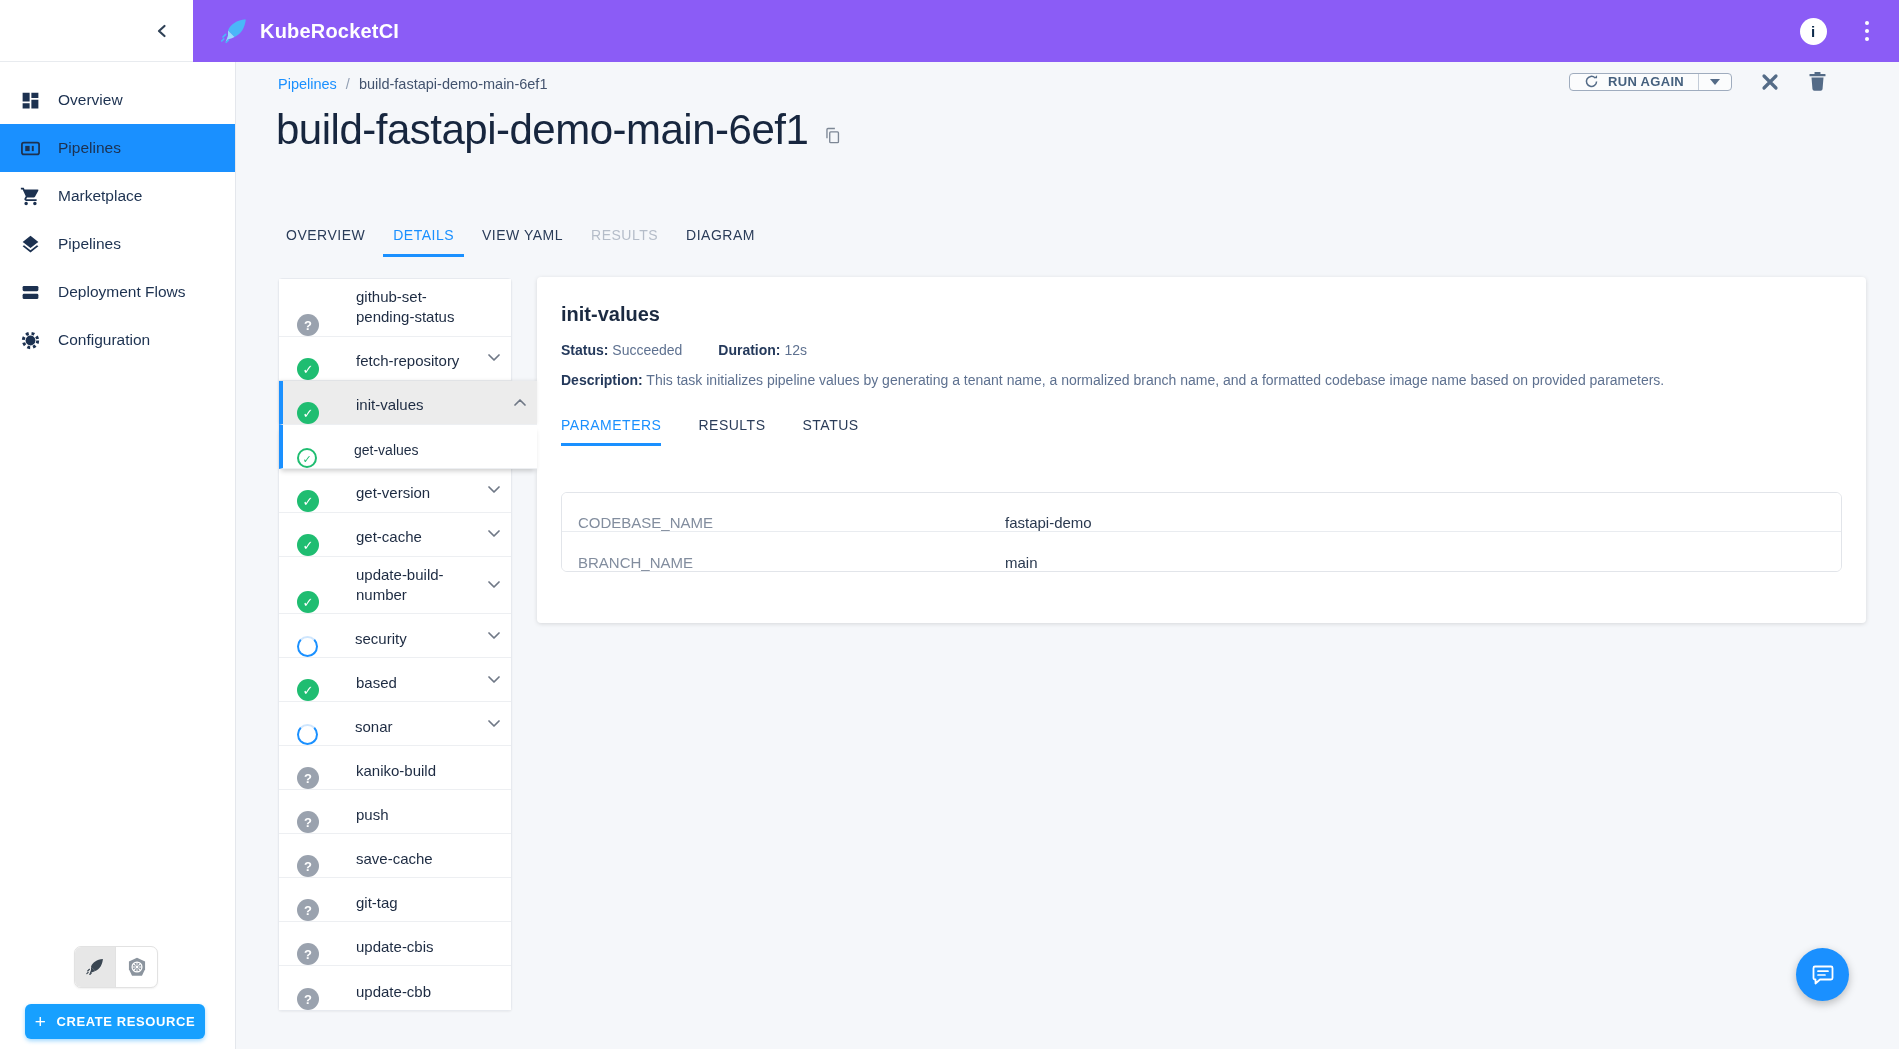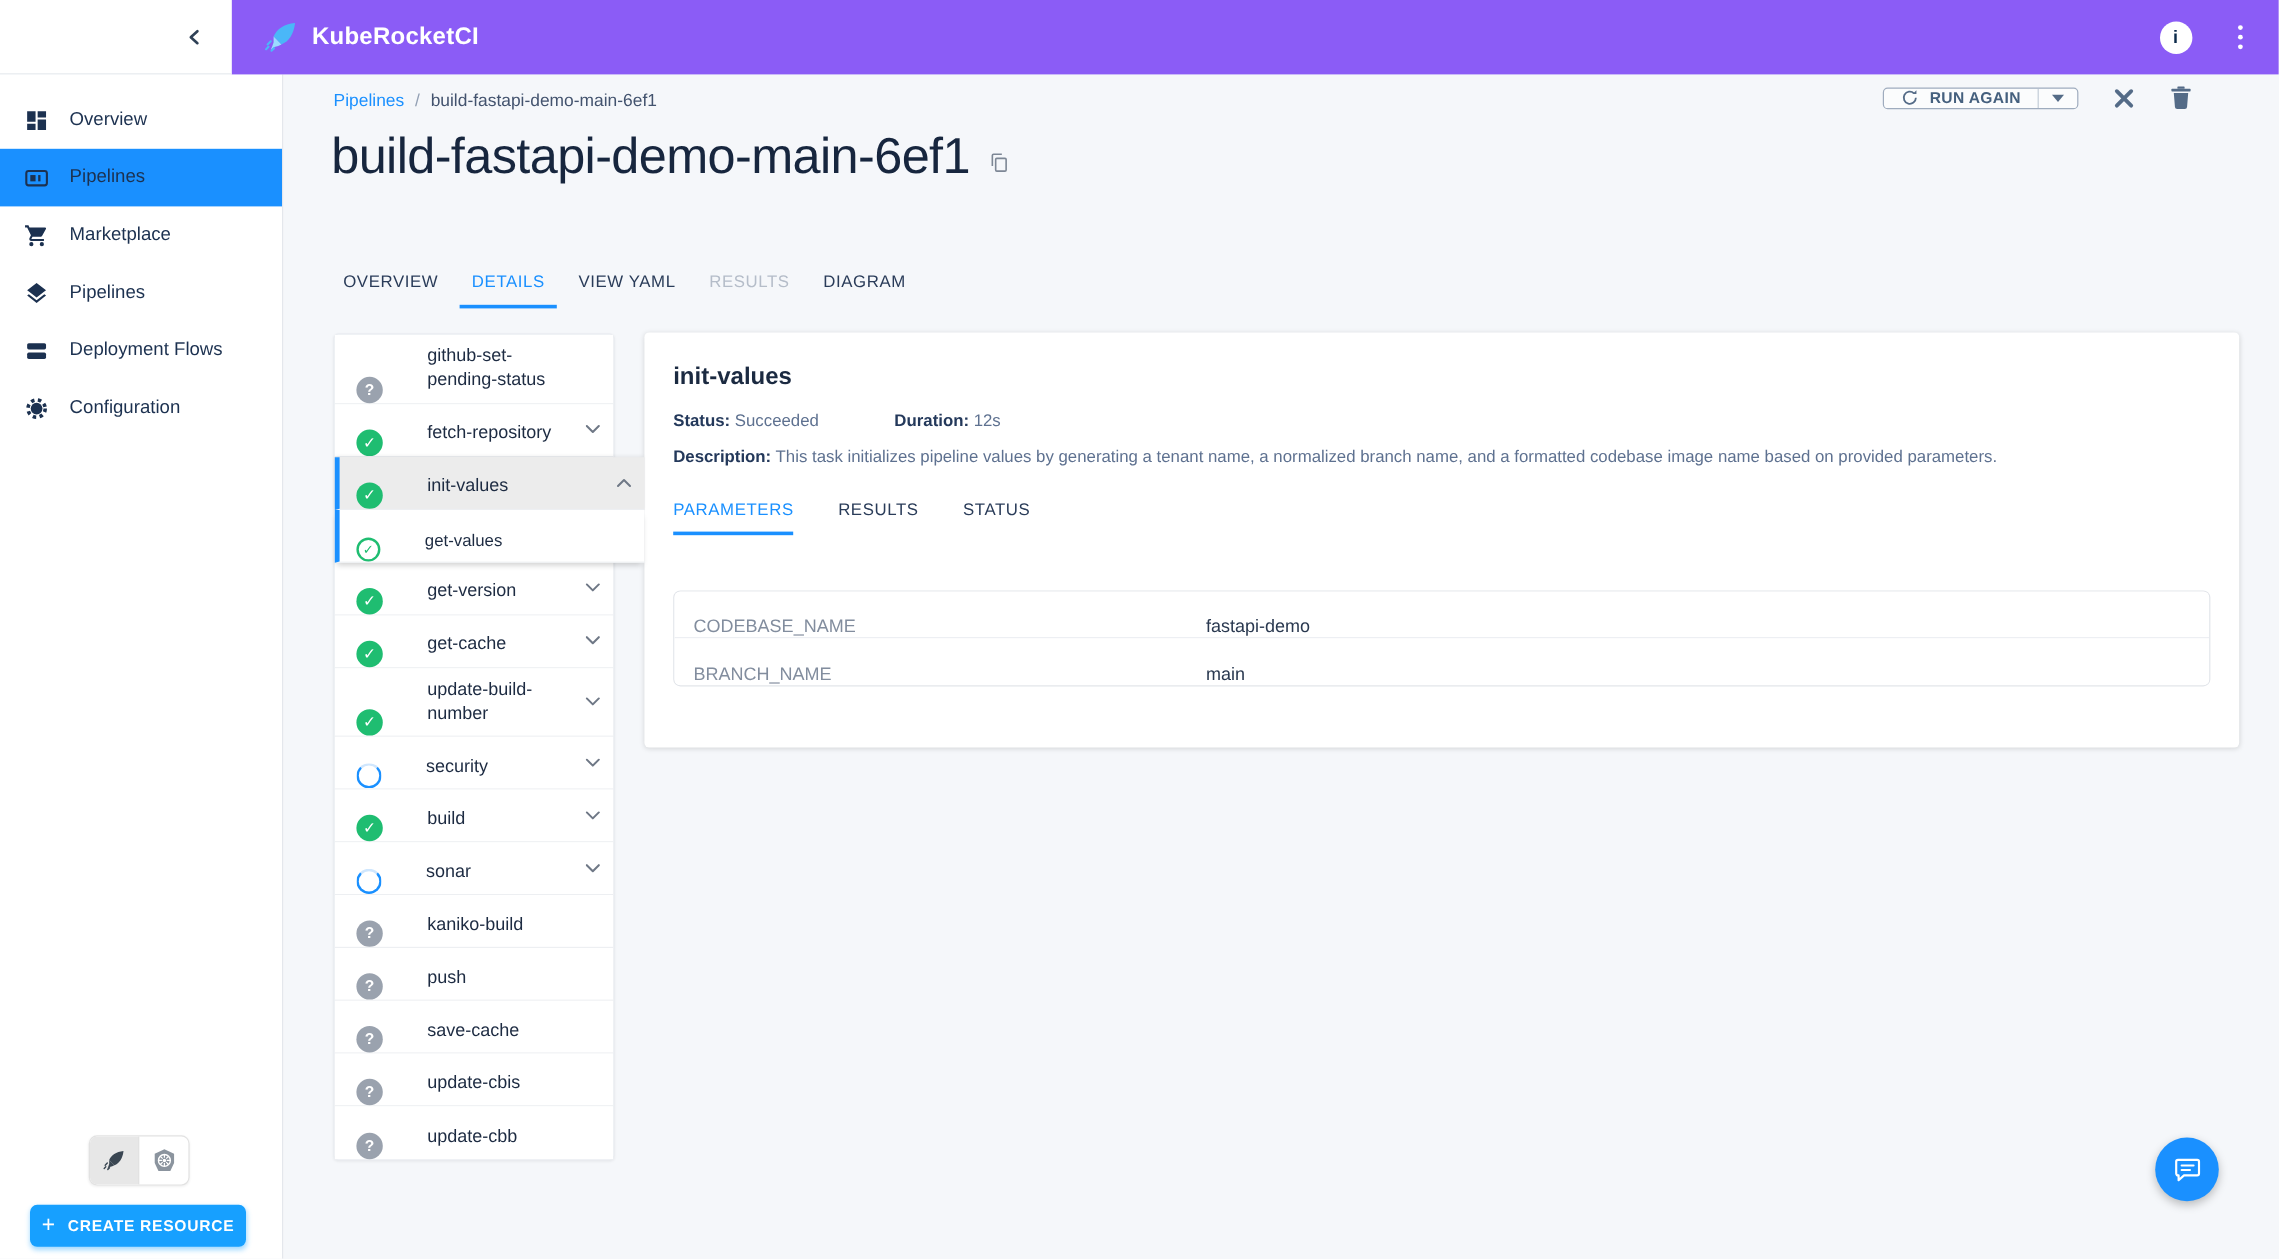--- a/index.html
+++ b/index.html
@@ -147,21 +147,21 @@
   
   .detail-card {
     position:absolute; left:301px; top:215px; right:33px; height:346px;
     background:#fff; border-radius:4px; box-shadow:0 1px 4px rgba(0,0,0,.13);
     padding:26px 24px;
   }
   .detail-title { font-size:20px; font-weight:700; color:#1B2A41; }
   .meta-row { margin-top:16px; font-size:14px; }
   .meta-row b, .desc-row b { color:#24395B; font-weight:700; }
   .meta-row .val, .desc-row .val { color:#5E7190; }
-  .meta-duration { margin-left:59px; }
+  .meta-duration { margin-left:32px; }
   .desc-row { margin-top:14px; font-size:14px; white-space:nowrap; }
 
   .inner-tabs { margin-top:28px; display:flex; }
   .inner-tabs .tab { margin-right:37px; padding-bottom:12px; position:relative; cursor:pointer; }
   .inner-tabs .tab-label { font-size:14px; font-weight:500; letter-spacing:.5px; color:#2A3C59; }
   .inner-tabs .tab.active .tab-label { color:#1A90FF; }
   .inner-tabs .tab.active::after { content:""; position:absolute; left:0; right:0; bottom:0; height:3px; background:#1A90FF; }
 
   .param-table { margin-top:46px; border:1px solid #E2E5EA; border-radius:6px; overflow:hidden; }
   .param-row { display:flex; height:39px; align-items:flex-end; padding:0 16px; border-bottom:1px solid #E9ECF0; background:#fff; }
@@ -443,21 +443,21 @@
       <svg width="12" height="8" viewBox="0 0 12 8">
         <path d="M1 1l5 5 5-5" stroke="#6F7886" stroke-width="1.7" fill="none" stroke-linecap="round" stroke-linejoin="round"></path>
       </svg>
     </span>
   </div>
 
   <div class="task-row st-succeeded has-chevron">
     <span class="task-icon">
           <span class="glyph"></span>
         </span>
-    <span class="task-label">build</span>
+    <span class="task-label">based</span>
     <span class="task-chevron">
       <svg width="12" height="8" viewBox="0 0 12 8">
         <path d="M1 1l5 5 5-5" stroke="#6F7886" stroke-width="1.7" fill="none" stroke-linecap="round" stroke-linejoin="round"></path>
       </svg>
     </span>
   </div>
 
   <div class="task-row st-running has-chevron">
     <span class="task-icon">
           <span class="glyph"></span>
@@ -487,20 +487,27 @@
   </div>
 
   <div class="task-row st-pending">
     <span class="task-icon">
           <span class="glyph"></span>
         </span>
     <span class="task-label">save-cache</span>
 
   </div>
 
+  <div class="task-row st-pending">
+    <span class="task-icon">
+          <span class="glyph"></span>
+        </span>
+    <span class="task-label">git-tag</span>
+
+  </div>
 
   <div class="task-row st-pending">
     <span class="task-icon">
           <span class="glyph"></span>
         </span>
     <span class="task-label">update-cbis</span>
 
   </div>
 
   <div class="task-row st-pending">

